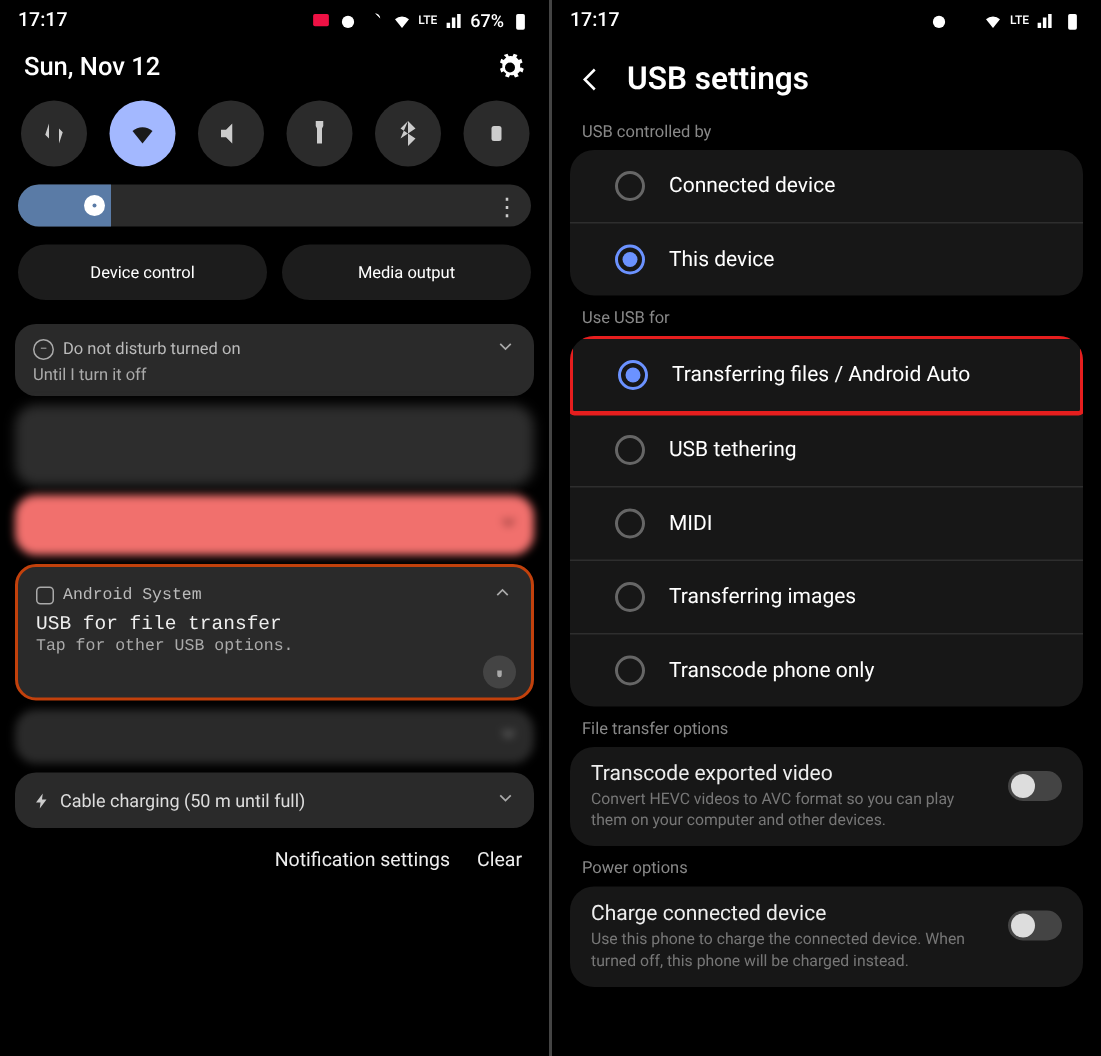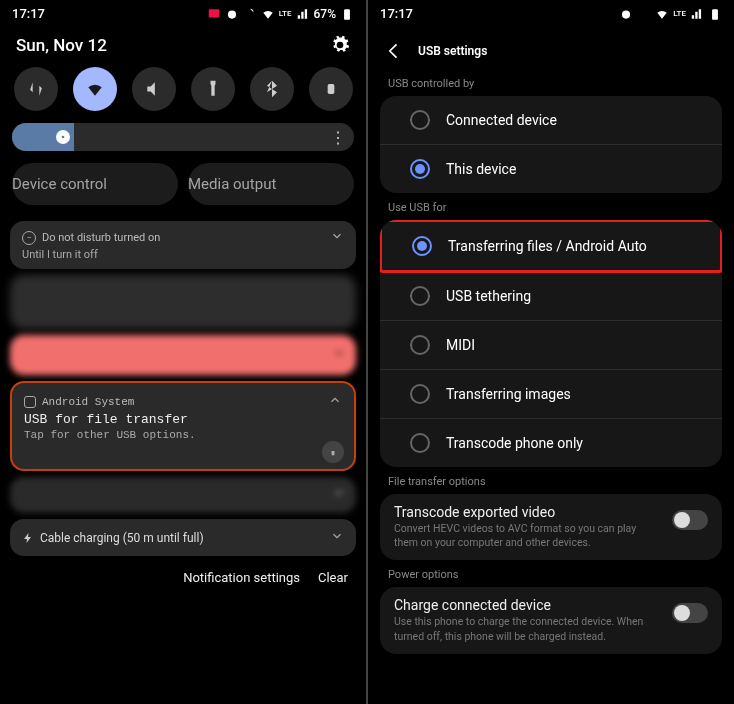--- a/index.html
+++ b/index.html
@@ -79,22 +79,23 @@
   }
   .brightness-dot { width: 14px; height:14px; border-radius:50%; background:#fff; display:flex;align-items:center;justify-content:center; }
   .brightness-menu { position:absolute; right:8px; color:#ccc; font-size:16px; }
   
   .ctrl-row { display:flex; gap:10px; padding: 0 12px 10px; }
   .ctrl-btn {
     flex:1;
     background:#1c1c1c;
     border-radius:22px;
     padding:12px 0;
-    font-size:15px;
-    color:#a3a3a3;
+    text-align:center;
+    font-size:11px;
+    color:#ffffff;
   }
   
   .notif-card {
     margin: 6px 10px;
     background:#2a2a2a;
     border-radius:14px;
     padding:10px 12px;
     position:relative;
   }
   .notif-card.dnd { padding:8px 12px; }
@@ -120,21 +121,21 @@
   .bottom-actions {
     display:flex; justify-content:flex-end; gap:18px;
     padding:8px 18px; font-size:13px; color:#eee;margin-left:19px;
   }
   
   .header {
     display:flex; align-items:center; gap:14px;
     padding: 14px 16px 8px;
   }
   .back-arrow { width:20px;height:20px; stroke:#fff; stroke-width:2; fill:none;}
-  .header-title { font-size:12px; font-weight:600;text-align:center; }
+  .header-title { font-size:21px; font-weight:600;text-align:center; }
   .section-label { font-size:11px; color:#888; padding:8px 20px 6px; }
   .settings-block {
     margin: 0 12px;
     background:#171717;
     border-radius:16px;
     overflow:hidden;
   }
   .radio-row {
     display:flex; align-items:center; gap:16px;
     padding:14px 30px;

